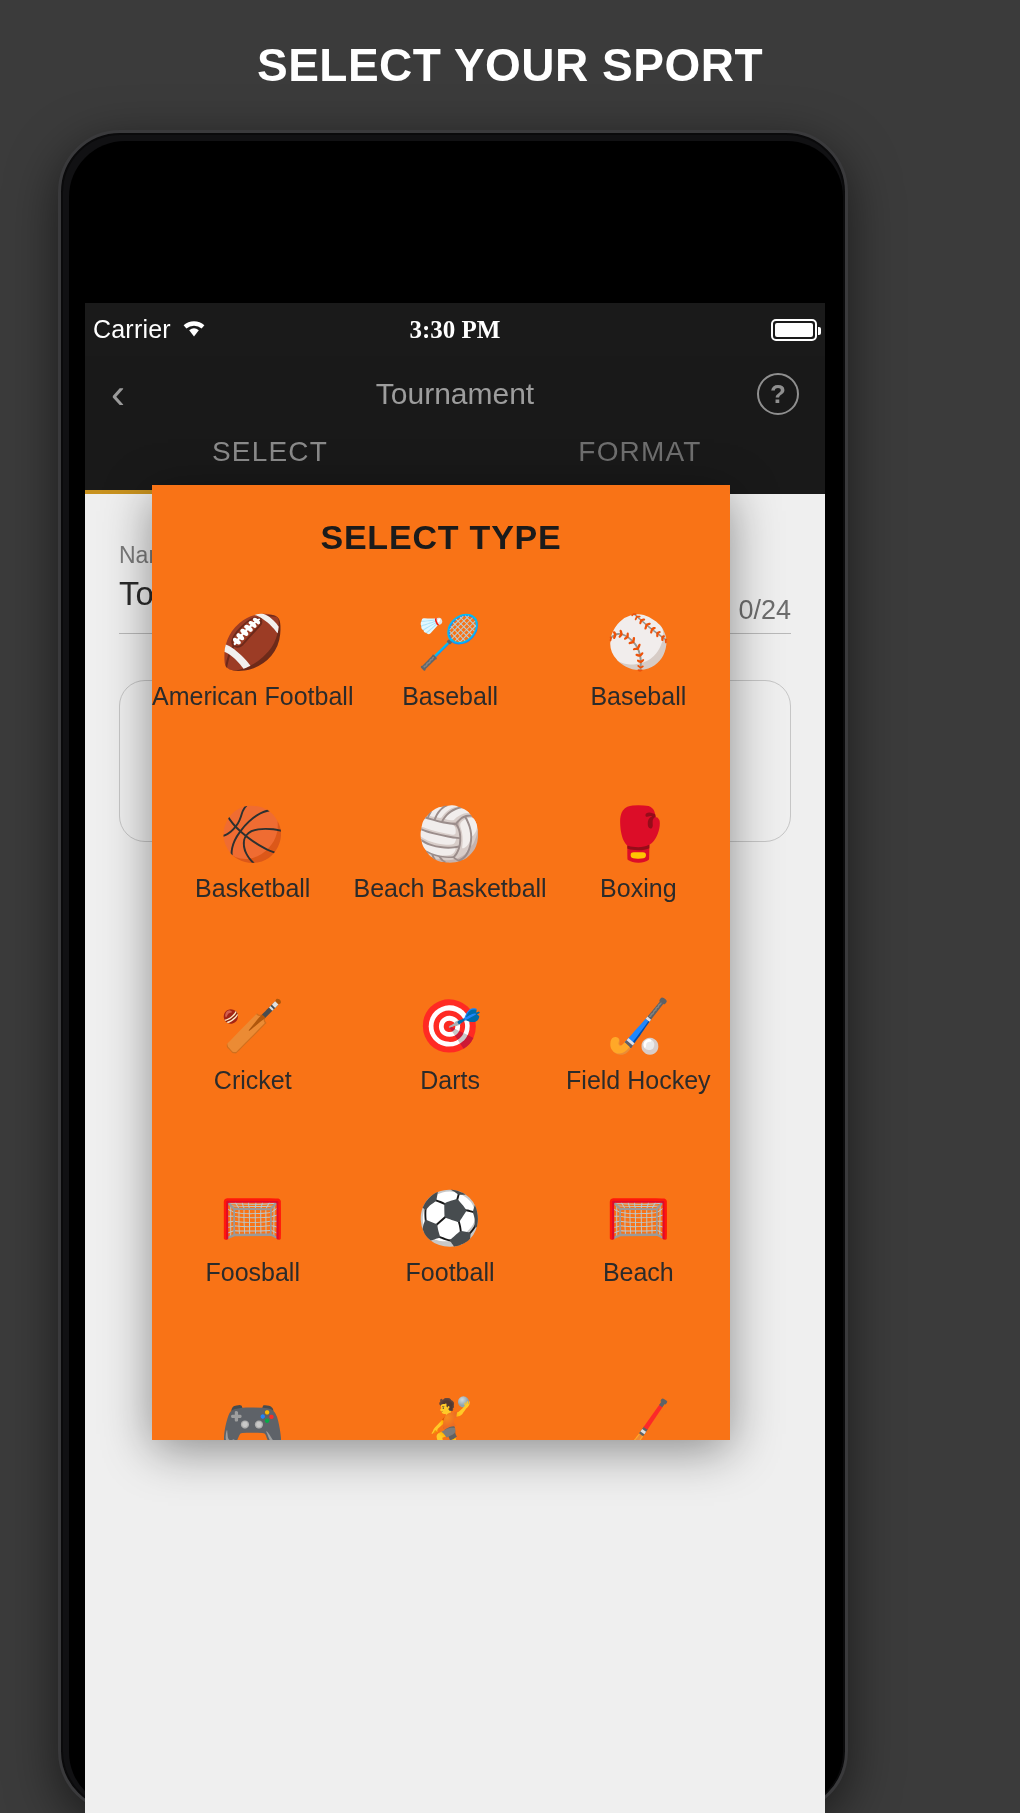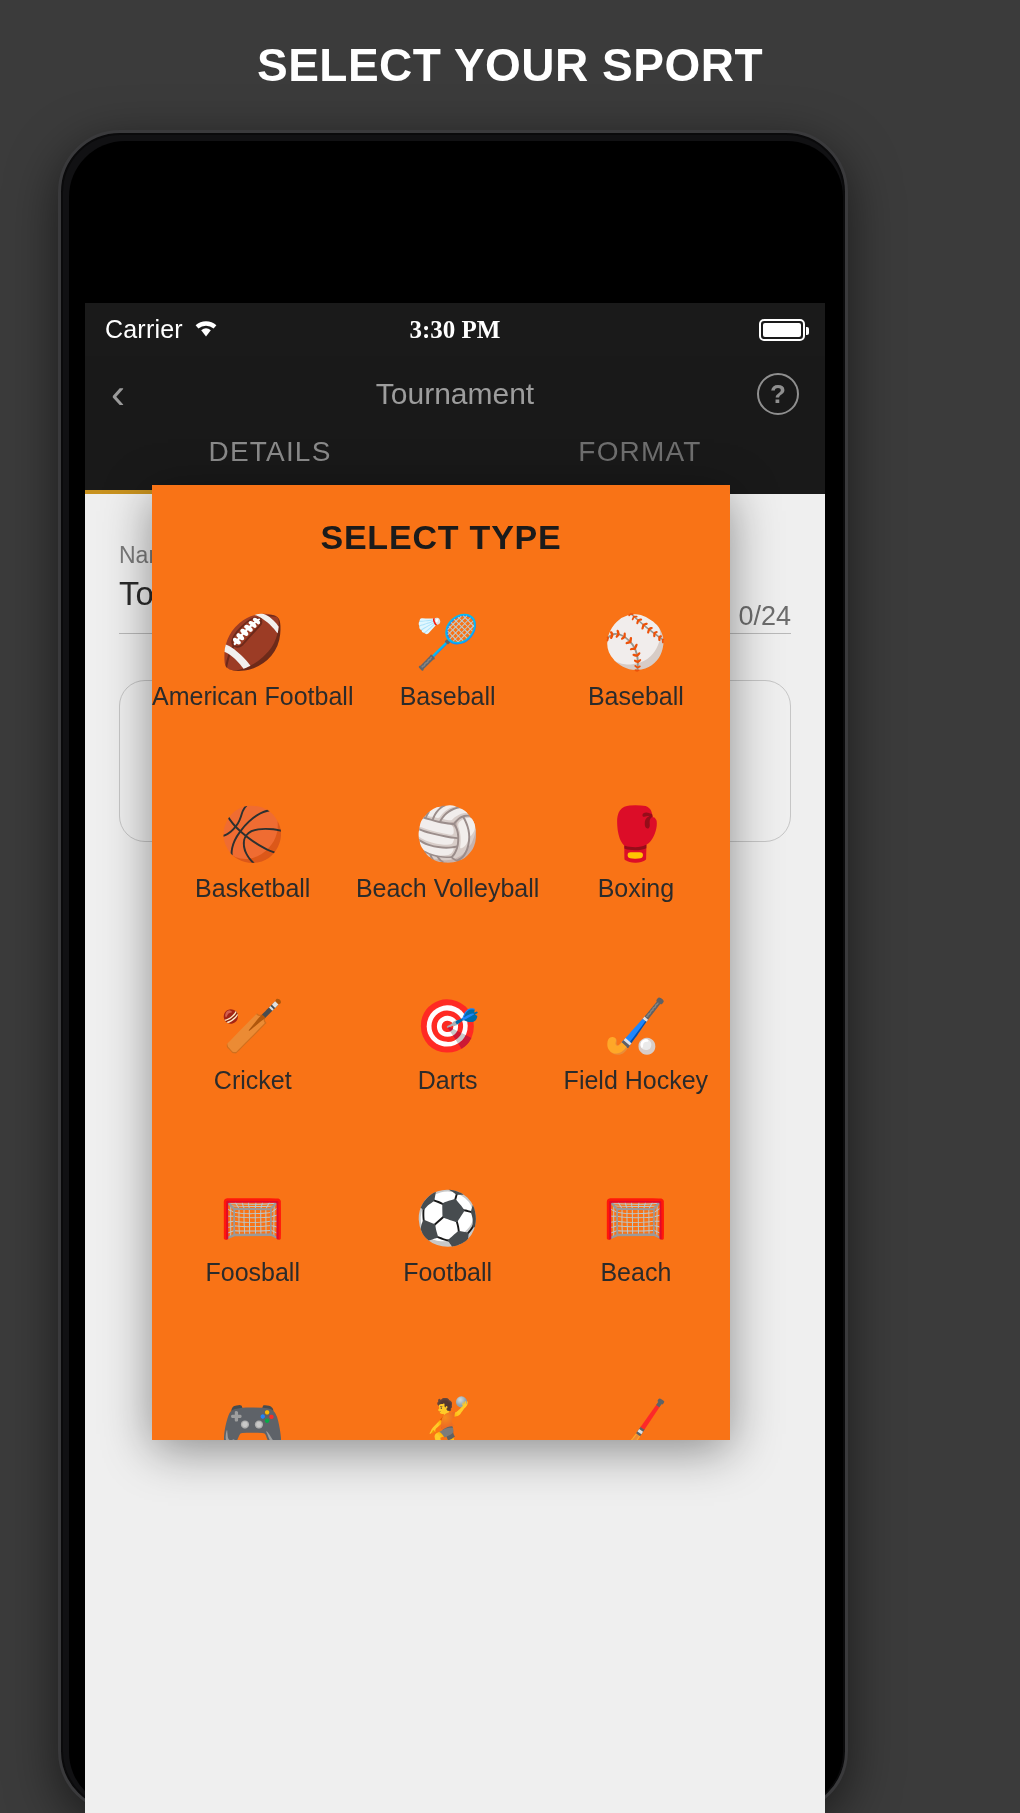--- a/index.html
+++ b/index.html
@@ -78,21 +78,21 @@
     overflow:hidden;
   }
 
   
   #status-bar {
     position:relative;
     height:53px;
     background:#1a1a1a;
     display:flex;
     align-items:center;
-    padding:0 20px;
+    padding:0 8px;
     color:#fff;
   }
   #status-left { display:flex; align-items:center; gap:9px; }
   #carrier-label { font-size:25px; letter-spacing:.2px; }
   .wifi-ico { display:block; }
   #status-time {
     position:absolute;
     left:0; width:100%;
     text-align:center;
     font-size:25px;
@@ -201,21 +201,21 @@
     font-size:33px;
     color:#2a2a2a;
   }
   #name-underline {
     margin-top:20px;
     height:1px;
     background:#b9b9b9;
   }
   #char-counter {
     position:absolute;
-    right:0; bottom:2px;
+    right:0; bottom:8px;
     font-size:27px;
     color:#6d6d6d;
   }
   #desc-box {
     margin-top:46px;
     height:162px;
     border:1px solid #c6c6c6;
     border-radius:26px;
     background:#efefef;
   }
@@ -312,21 +312,21 @@
     </div>
   </div>
 
   <div id="nav-bar">
     <div id="back-btn">‹</div>
     <div id="nav-title">Tournament</div>
     <div id="help-btn">?</div>
   </div>
 
   <div id="tab-bar">
-    <div class="tab active">DETAILS</div>
+    <div class="tab active">SELECT</div>
     <div class="tab">FORMAT</div>
     <div id="tab-underline"></div>
   </div>
 
   <div id="form-body">
     <div id="field-name">
       <div id="name-label">Name</div>
       <div id="name-value">Tou</div>
       <div id="char-counter">0/24</div>
       <div id="name-underline"></div>
@@ -351,21 +351,21 @@
       <div class="sport-item">
         <div class="sport-emoji">⚾</div>
         <div class="sport-label">Baseball</div>
       </div>
       <div class="sport-item">
         <div class="sport-emoji">🏀</div>
         <div class="sport-label">Basketball</div>
       </div>
       <div class="sport-item">
         <div class="sport-emoji">🏐</div>
-        <div class="sport-label">Beach Volleyball</div>
+        <div class="sport-label">Beach Basketball</div>
       </div>
       <div class="sport-item">
         <div class="sport-emoji">🥊</div>
         <div class="sport-label">Boxing</div>
       </div>
       <div class="sport-item">
         <div class="sport-emoji">🏏</div>
         <div class="sport-label">Cricket</div>
       </div>
       <div class="sport-item">

